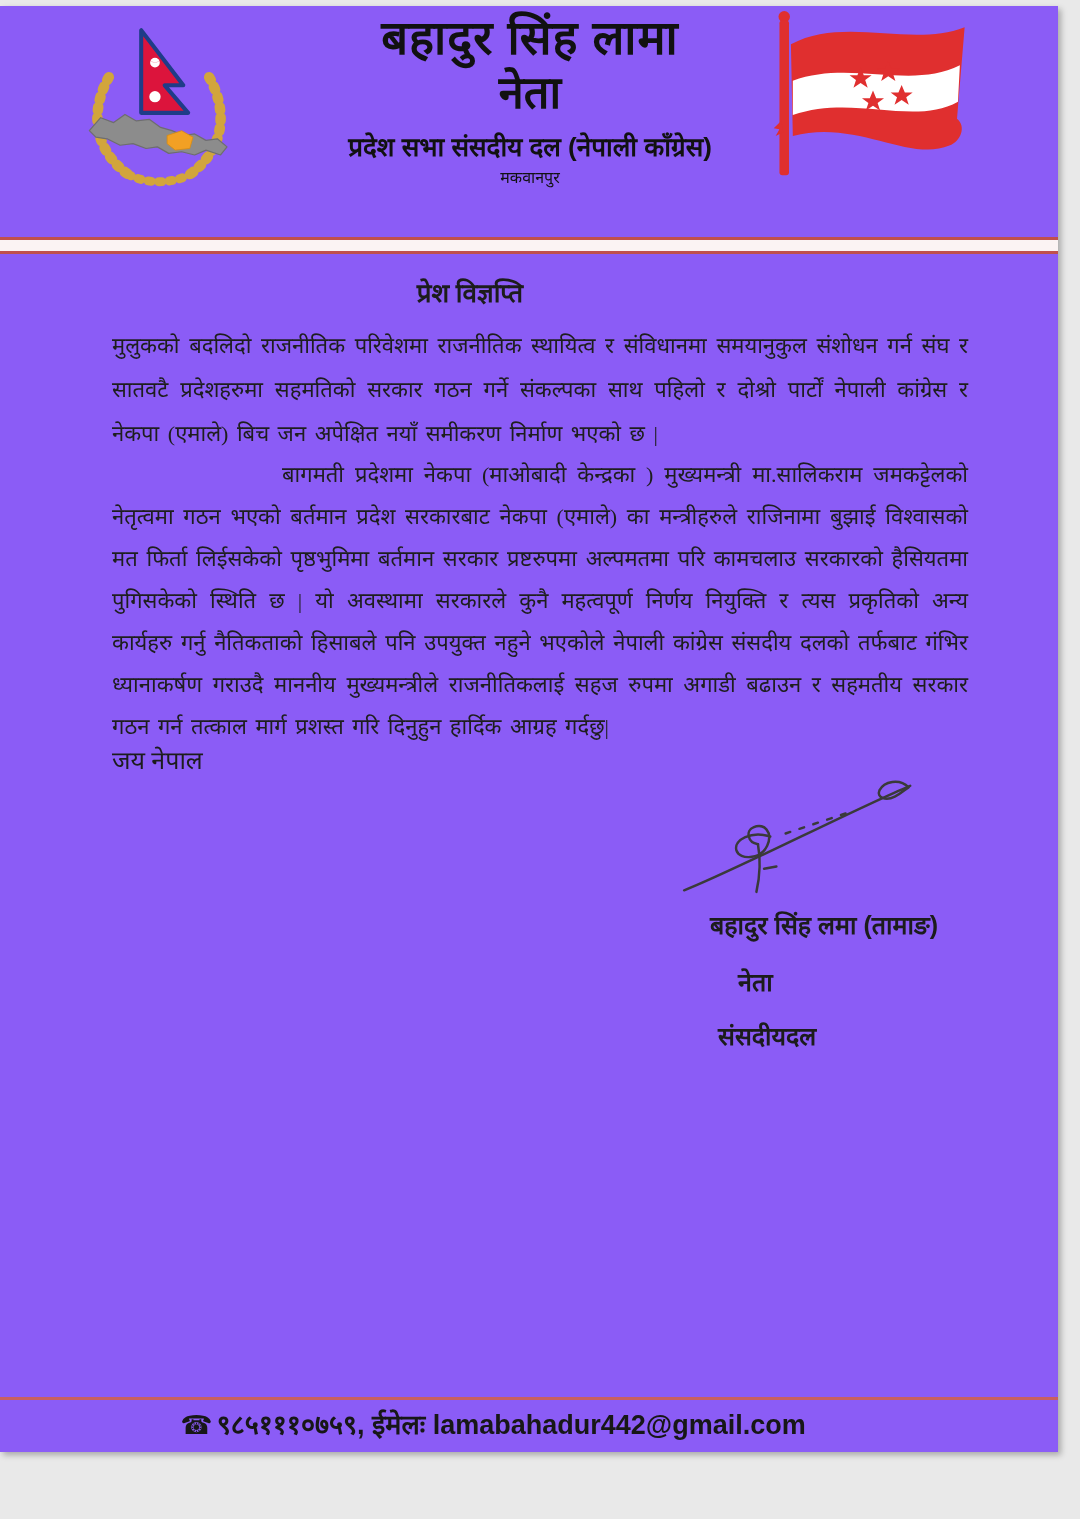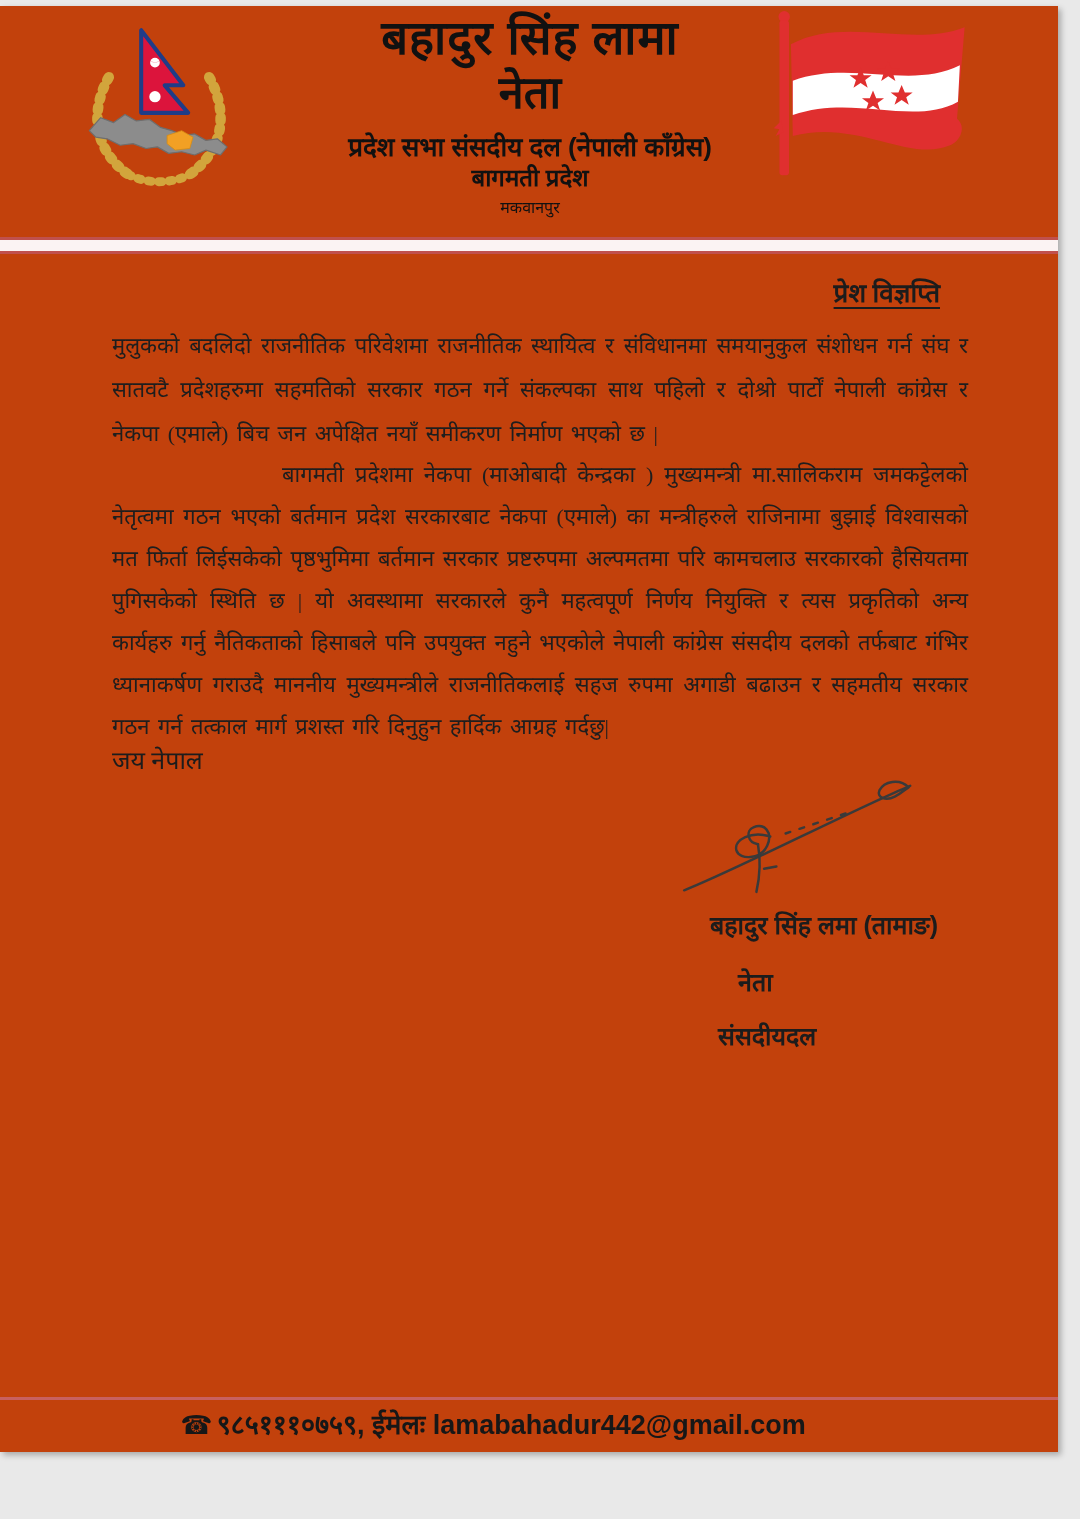--- a/index.html
+++ b/index.html
@@ -5,43 +5,43 @@
   html,body{margin:0;padding:0;}
   body{
     width:1080px;height:1519px;position:relative;
     background:#e9e9e9;
     font-family:"Liberation Serif","DejaVu Serif",serif;
     color:#1c1c1c;
     overflow:hidden;
   }
   .paper{
     position:absolute;left:0;top:6px;width:1058px;height:1446px;
-    background:#c2410c;
+    background:#8b5cf6;
     box-shadow:3px 3px 6px rgba(0,0,0,0.28);
   }
   
   .emblem{position:absolute;left:78px;top:6px;width:162px;height:192px;}
   .congress-flag{position:absolute;left:768px;top:2px;width:210px;height:172px;}
   .head-text{
     position:absolute;left:240px;top:4px;width:580px;text-align:center;
     font-family:"Liberation Sans","DejaVu Sans",sans-serif;
   }
   .head-name{font-size:47px;font-weight:800;line-height:56px;letter-spacing:1px;color:#111;}
   .head-title{font-size:45px;font-weight:800;line-height:54px;color:#111;}
   .head-org{font-size:26px;font-weight:700;line-height:32px;margin-top:11px;color:#111;}
   .head-prov{font-size:24px;font-weight:700;line-height:30px;color:#111;}
   .head-dist{font-size:16px;font-weight:400;line-height:30px;color:#111;}
   .rule-double{
     position:absolute;left:0;top:231px;width:1058px;height:11px;
     border-top:3px solid #c0504d;border-bottom:3px solid #c0504d;background:#fbf3f3;
   }
   
   .pr-heading{
-    position:absolute;left:0;top:268px;width:940px;text-align:right;
-    font-size:26px;font-weight:600;text-decoration:underline;text-underline-offset:5px;
+    position:absolute;left:0;top:268px;width:940px;text-align:center;
+    font-size:26px;font-weight:600;text-underline-offset:5px;
   }
   .para{
     position:absolute;left:112px;width:856px;
     font-size:22px;line-height:44px;text-align:justify;word-spacing:3px;color:#1e1e1e;
   }
   .para1{top:318px;}
   .para2{top:448px;line-height:42px;text-indent:170px;}
   .closing{position:absolute;left:112px;top:736px;font-size:25px;}
   .date-line{position:absolute;left:112px;top:792px;font-size:25px;}
   
@@ -86,21 +86,20 @@
     <g transform="translate(14,100)">
       <path d="M0,28 L14,12 L30,18 L44,8 L58,16 L74,14 L88,24 L102,28 L116,34 L130,32 L144,40 L158,38 L170,48 L162,58 L144,52 L130,58 L114,54 L98,56 L84,48 L70,50 L54,44 L38,46 L22,38 L8,36 Z" fill="#8c8c8c" stroke="#6e6e6e" stroke-width="1.5" stroke-linejoin="round"></path>
       <path d="M96,34 L114,28 L128,36 L124,50 L106,52 L96,44 Z" fill="#f2a024" stroke="#d78c12" stroke-width="1"></path>
     </g>
   </svg>
 
   <div class="head-text">
     <div class="head-name">बहादुर सिंह लामा</div>
     <div class="head-title">नेता</div>
     <div class="head-org">प्रदेश सभा संसदीय दल (नेपाली काँग्रेस)</div>
-    <div class="head-prov">बागमती प्रदेश</div>
     <div class="head-dist">मकवानपुर</div>
   </div>
 
   <svg class="congress-flag" viewBox="0 0 220 180">
     <defs>
       <polygon id="star" points="0,-11 3.2,-3.4 11,-3.4 4.6,1.3 7.1,8.9 0,4.2 -7.1,8.9 -4.6,1.3 -11,-3.4 -3.2,-3.4"></polygon>
     </defs>
     <circle cx="17" cy="9" r="6" fill="#e02f2f"></circle>
     <rect x="12" y="13" width="10" height="162" rx="3" fill="#e02f2f"></rect>
     <path d="M14,118 l-8,8 6,1 -4,7 8,-4 z" fill="#e02f2f"></path>

